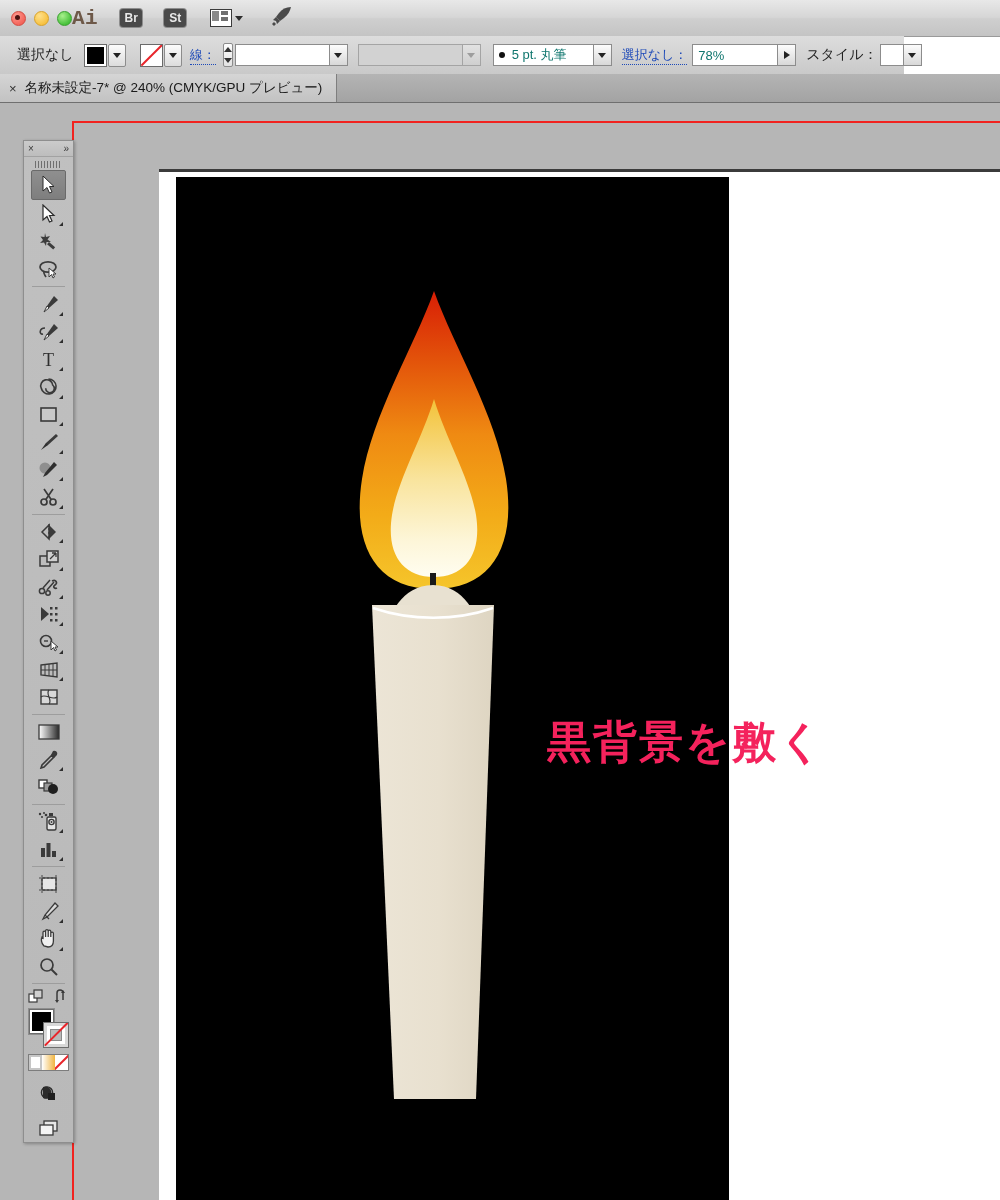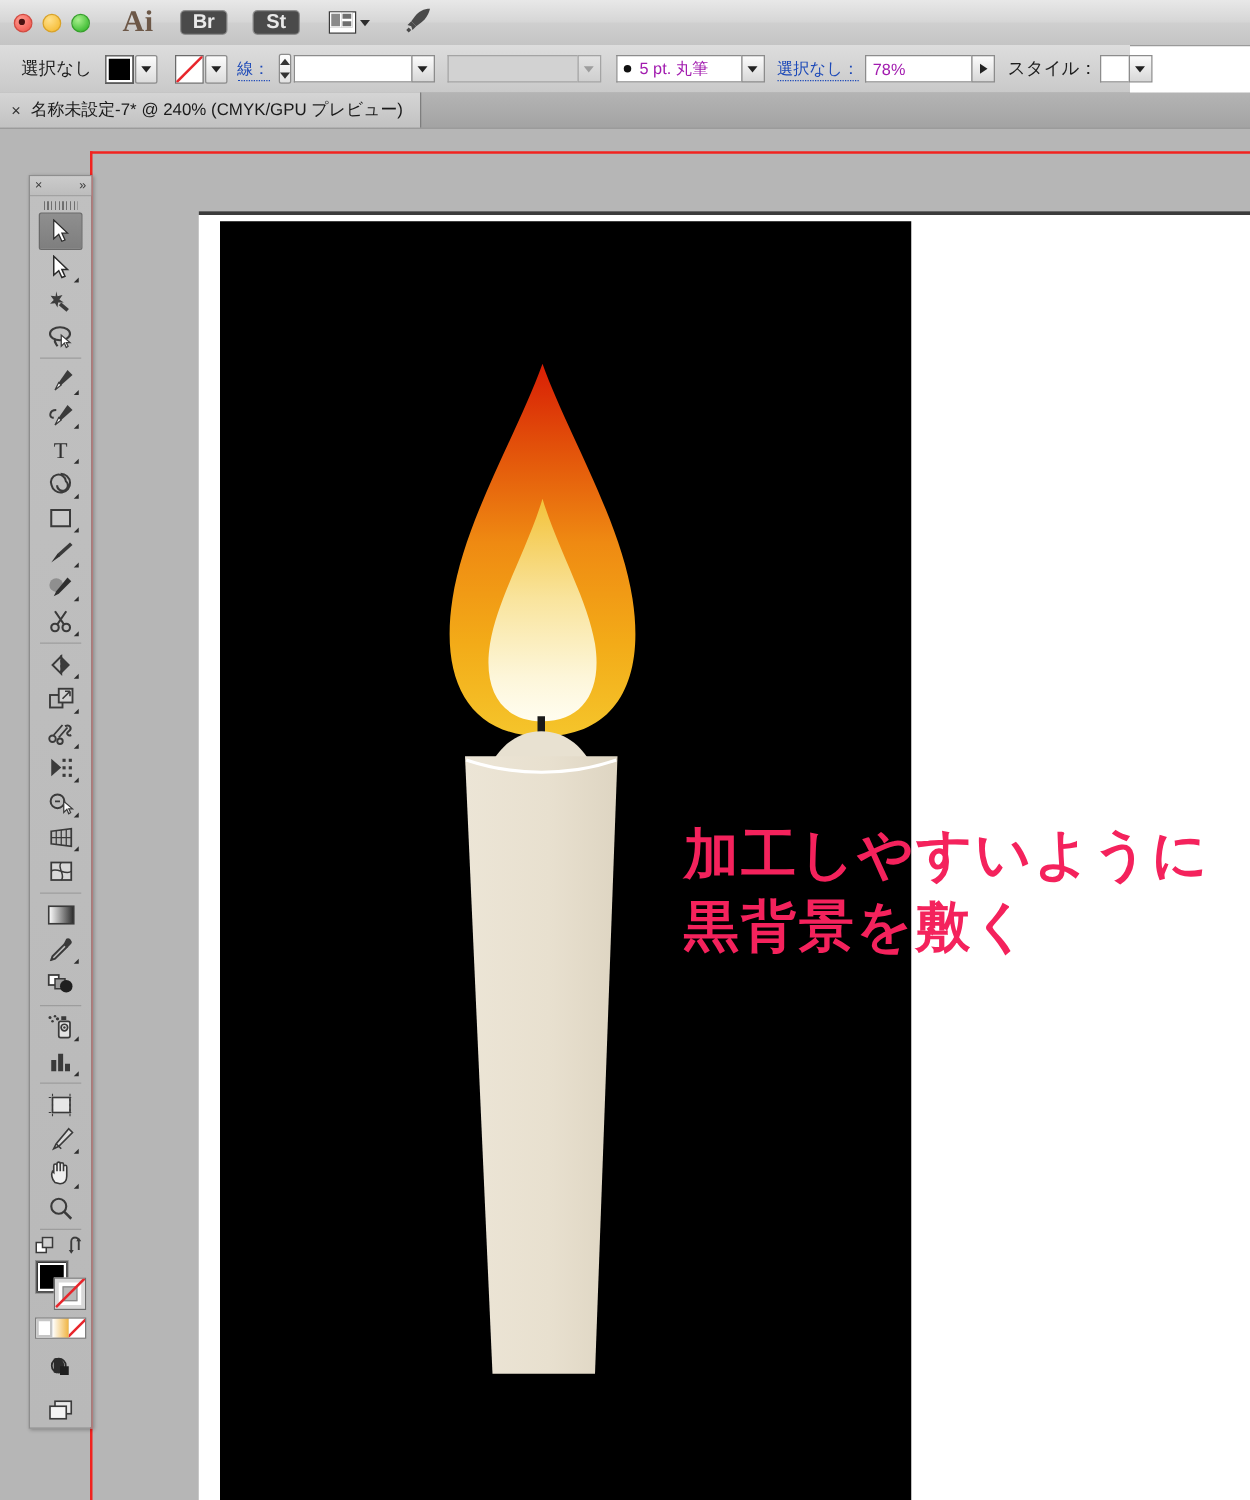--- a/index.html
+++ b/index.html
@@ -24,26 +24,26 @@
   .traffic { display: flex; align-items: center; gap: 8px; padding-left: 11px; }
   .dot { width: 13px; height: 13px; border-radius: 50%; position: relative; }
   .dot.red    { background: radial-gradient(circle at 35% 30%, #ff9a90, #f4655b 70%); border: 1px solid #d24a40; }
   .dot.yellow { background: radial-gradient(circle at 35% 30%, #ffe08a, #f7c243 70%); border: 1px solid #d9a227; }
   .dot.green  { background: radial-gradient(circle at 35% 30%, #a8f08c, #49c23c 70%); border: 1px solid #37a02c; }
   .dot.red::after {
     content: ""; position: absolute; left: 3px; top: 3px; width: 5px; height: 5px;
     border-radius: 50%; background: #4a1210;
   }
   .ai-logo {
-    margin-left: 26px; font-size: 24px; font-weight: bold; color: #6d5848;
-    letter-spacing: 0.5px; font-family: Liberation Serif, serif;
+    font-size: 21px; font-weight: bold; color: #6d5848;
+    letter-spacing: 0.5px; font-family: Liberation Mono, monospace;
   }
   .mini-app {
-    margin-left: 22px; width: 36px; height: 18px; border-radius: 3px;
-    background: #4a4a4a; color: #e9e9e9; font-size: 16px; font-weight: bold;
+    margin-left: 22px; width: 22px; height: 18px; border-radius: 3px;
+    background: #4a4a4a; color: #e9e9e9; font-size: 12px; font-weight: bold;
     display: flex; align-items: center; justify-content: center;
     box-shadow: 0 0 0 1px #8d8d8d;
     text-align: right;
   }
   .arrange {
     margin-left: 24px; display: flex; align-items: center; gap: 3px;
   }
   .arrange-icon {
     width: 20px; height: 16px; border: 1.5px solid #3b3b3b; background: #fff;
     display: grid; grid-template-columns: 9px 9px; grid-template-rows: 6px 6px; gap: 0;
@@ -94,21 +94,21 @@
   .spinner {
     width: 15px; height: 22px; margin-left: 8px;
     background: linear-gradient(to bottom, #fdfdfd, #e2e2e2);
     border: 1px solid #8c8c8c; border-radius: 2px;
     display: flex; flex-direction: column; align-items: center; justify-content: space-around;
   }
   .tri-up { width:0;height:0;border-left:4px solid transparent;border-right:4px solid transparent;border-bottom:5px solid #333; }
   .tri-dn { width:0;height:0;border-left:4px solid transparent;border-right:4px solid transparent;border-top:5px solid #333; }
   .field {
     height: 22px; background: #fff; border: 1px solid #8c8c8c;
-    display: flex; align-items: center; padding: 0 5px; font-size: 13px; color: #a21caf;
+    display: flex; align-items: center; padding: 0 5px; font-size: 13px; color: #0f766e;
     box-sizing: border-box; white-space: nowrap;
   }
   .field.disabled { background: #d2d2d2; border-color: #a4a4a4; }
   .combo { display: flex; align-items: center; }
   .combo .field { border-right: 0; }
   .combo .drop {
     width: 19px; height: 22px; box-sizing: border-box;
     background: linear-gradient(to bottom, #fcfcfc, #d8d8d8);
     border: 1px solid #8c8c8c;
     display: flex; align-items: center; justify-content: center;
@@ -357,21 +357,21 @@
 
             <rect x="254" y="396" width="6" height="22" fill="#1a1a1a"></rect>
 
             <path d="M 213 443 C 213 443 224 408 257 408 C 290 408 301 443 301 443 Z" fill="#e8e1d1"></path>
 
             <path d="M 196 428 L 318 428 L 300 922 L 218 922 Z" fill="url(#waxGrad)"></path>
 
             <path d="M 197 431 C 235 444 280 444 317 431" fill="none" stroke="#ffffff" stroke-width="2.5"></path>
           </svg>
 
-          <div class="annot"><span>加工しやすいように</span><br><span>黒背景を敷く</span></div>
+          <div class="annot"><br><span>黒背景を敷く</span></div>
 
         </div>
       </div>
     </div>
   </div>
 
   <div class="toolpanel">
     <div class="tp-head">
       <span>×</span>
       <span>»</span>

